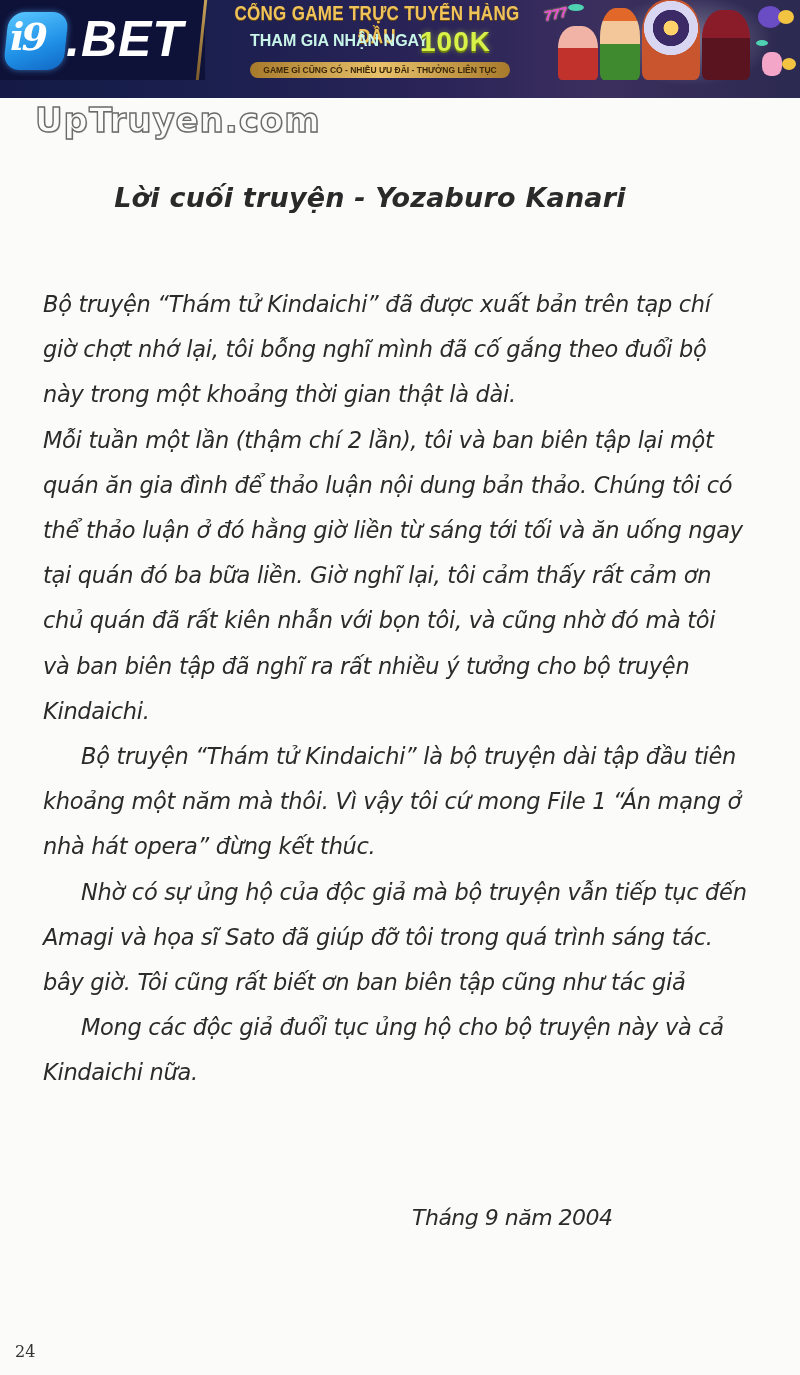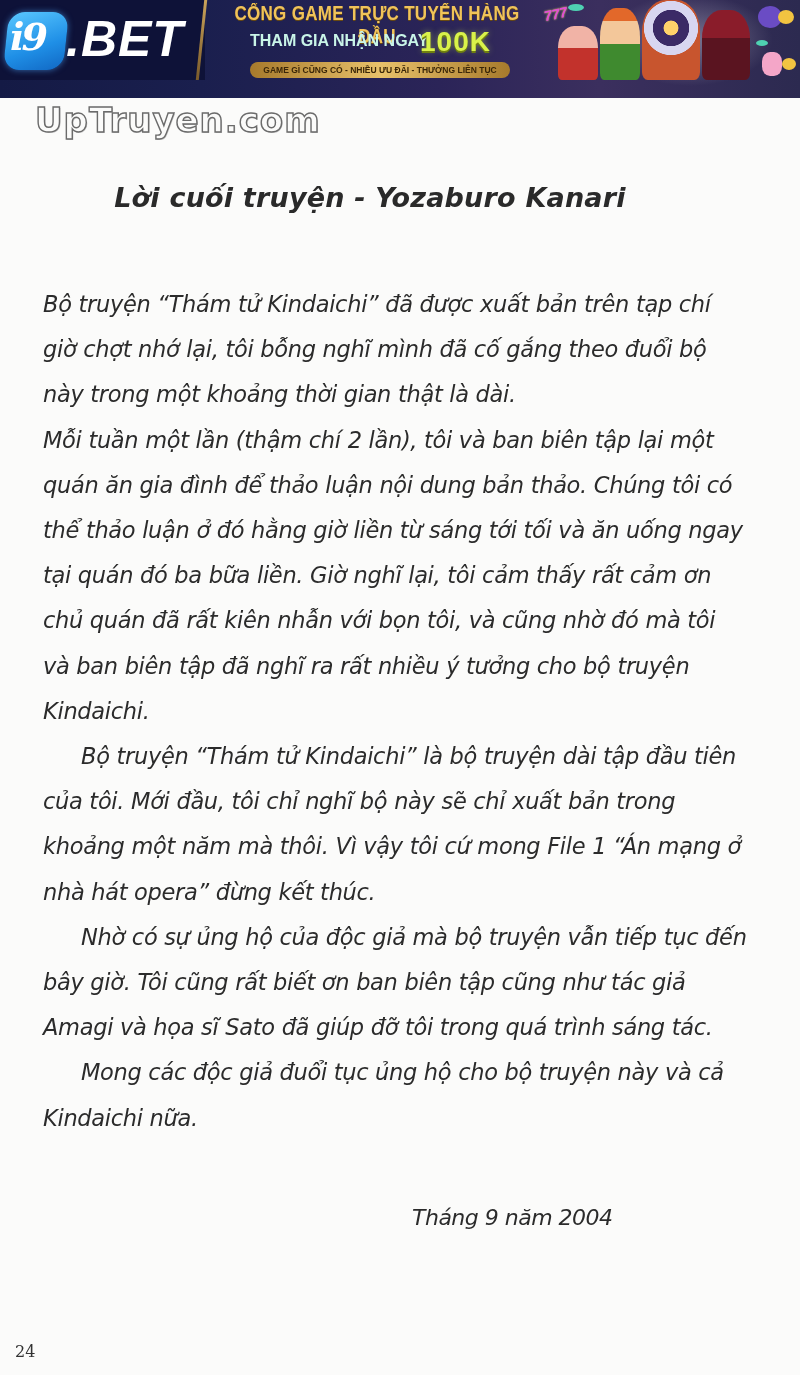--- a/index.html
+++ b/index.html
@@ -145,28 +145,27 @@
     <span class="line">Mỗi tuần một lần (thậm chí 2 lần), tôi và ban biên tập lại một</span>
     <span class="line">quán ăn gia đình để thảo luận nội dung bản thảo. Chúng tôi có</span>
     <span class="line">thể thảo luận ở đó hằng giờ liền từ sáng tới tối và ăn uống ngay</span>
     <span class="line">tại quán đó ba bữa liền. Giờ nghĩ lại, tôi cảm thấy rất cảm ơn</span>
     <span class="line">chủ quán đã rất kiên nhẫn với bọn tôi, và cũng nhờ đó mà tôi</span>
     <span class="line">và ban biên tập đã nghĩ ra rất nhiều ý tưởng cho bộ truyện</span>
     <span class="line">Kindaichi.</span>
   </p>
   <p class="para indent">
     <span class="line">Bộ truyện “Thám tử Kindaichi” là bộ truyện dài tập đầu tiên</span>
-    <span class="line">của tôi. Mới đầu, tôi chỉ nghĩ bộ này sẽ chỉ xuất bản trong</span>
     <span class="line">khoảng một năm mà thôi. Vì vậy tôi cứ mong File 1 “Án mạng ở</span>
     <span class="line">nhà hát opera” đừng kết thúc.</span>
   </p>
   <p class="para indent">
     <span class="line">Nhờ có sự ủng hộ của độc giả mà bộ truyện vẫn tiếp tục đến</span>
+    <span class="line">Amagi và họa sĩ Sato đã giúp đỡ tôi trong quá trình sáng tác.</span>
     <span class="line">bây giờ. Tôi cũng rất biết ơn ban biên tập cũng như tác giả</span>
-    <span class="line">Amagi và họa sĩ Sato đã giúp đỡ tôi trong quá trình sáng tác.</span>
   </p>
   <p class="para indent">
     <span class="line">Mong các độc giả đuổi tục ủng hộ cho bộ truyện này và cả</span>
     <span class="line">Kindaichi nữa.</span>
   </p>
 </div>
 
 <div class="signature">Tháng 9 năm 2004</div>
 <div class="page-number">24</div>
 

